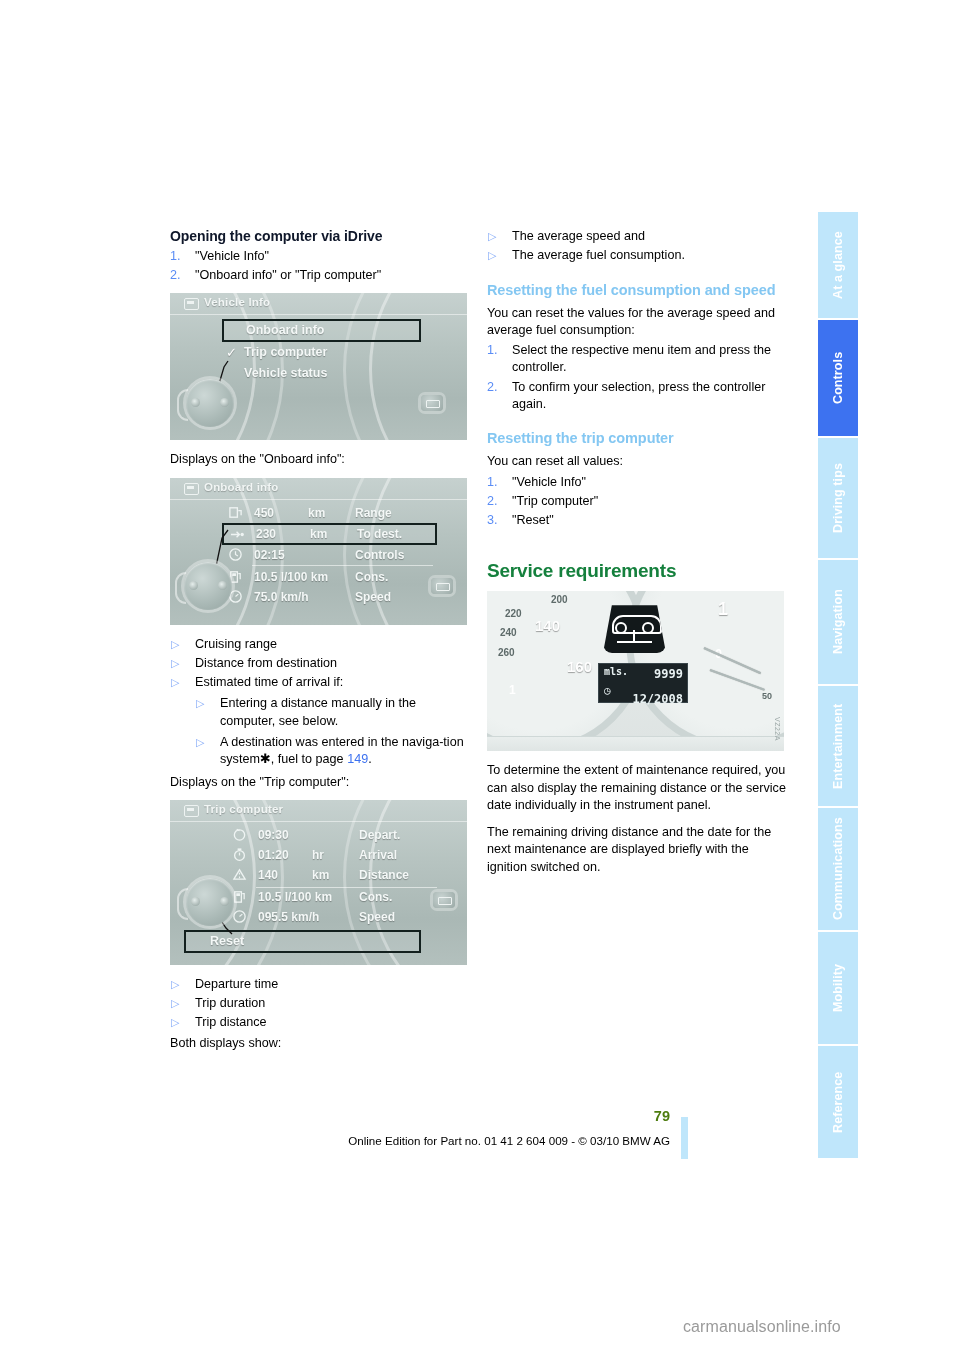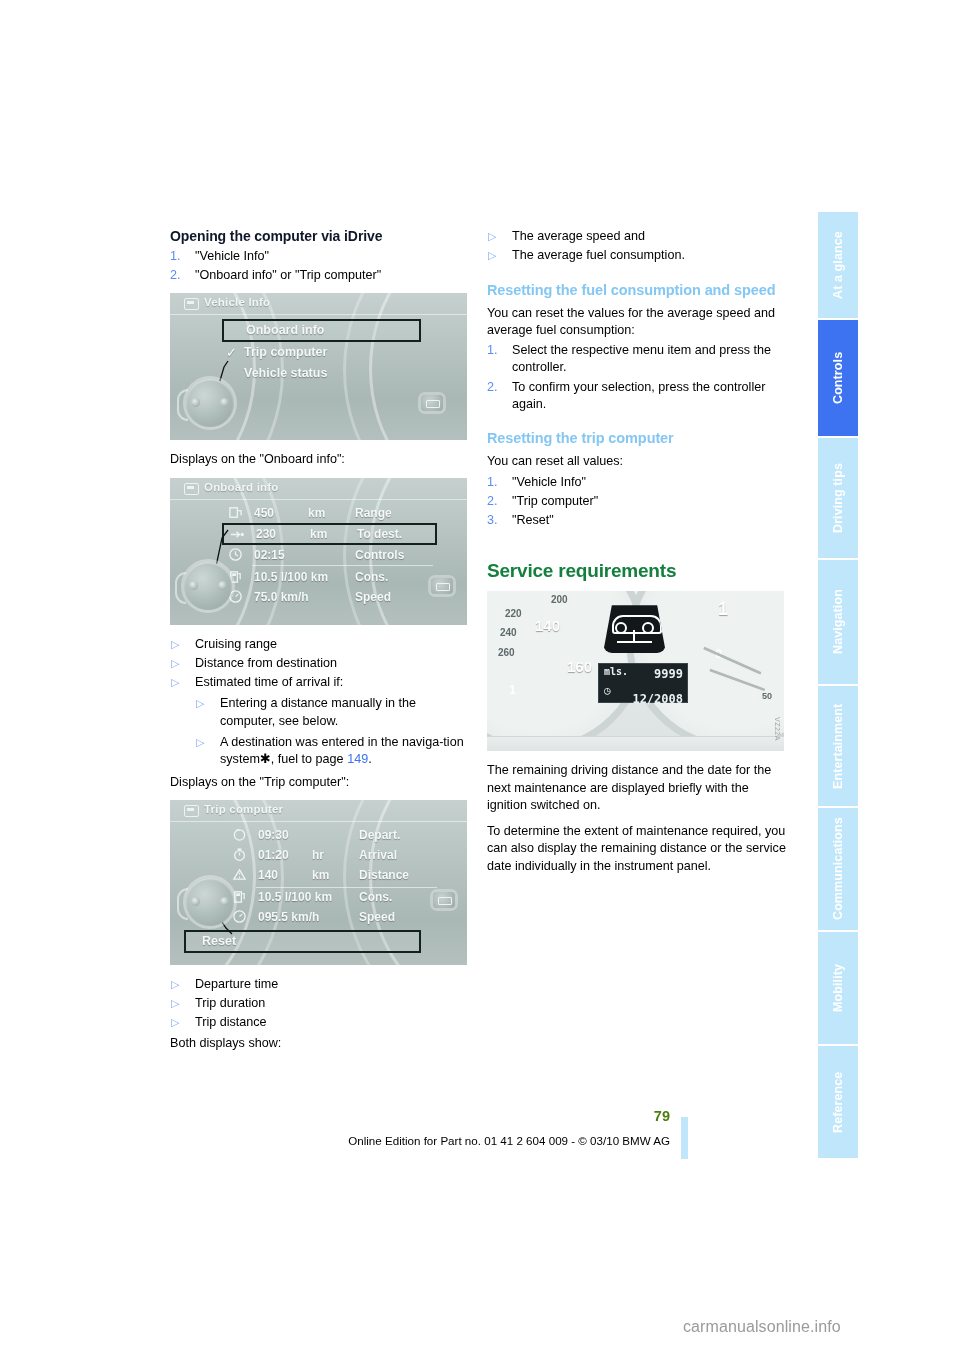--- a/index.html
+++ b/index.html
@@ -131,21 +131,21 @@
   .idrive .drow .lbl{position:absolute;left:133px;}
   .idrive .drow.wide .val{left:32px;}
   .idrive .hr{
     position:absolute;left:30px;right:4px;height:1px;
     background:rgba(255,255,255,.55);
   }
   .idrive .resetbox{
     position:absolute;left:14px;right:46px;bottom:12px;height:19px;
     border:2px solid #13201e;background:rgba(205,214,212,.22);
     font-size:12.5px;font-weight:bold;color:#f4f8f7;line-height:19px;
-    padding-left:16px;text-shadow:0 1px 1px rgba(0,0,0,.3);
+    padding-left:24px;text-shadow:0 1px 1px rgba(0,0,0,.3);
   }
 
   
   .knob{
     position:absolute;width:48px;height:48px;border-radius:50%;
     background:radial-gradient(circle at 38% 34%,#cdd8d6 0%,#a9b8b5 60%,#93a3a0 100%);
     box-shadow:0 0 0 3px rgba(255,255,255,.35), inset 0 1px 2px rgba(255,255,255,.6);
   }
   .knob .nub{
     position:absolute;top:19px;width:9px;height:9px;border-radius:50%;
@@ -602,22 +602,22 @@
           <span class="r r1">9999</span>
           <span class="tag t2">◷</span>
           <span class="r r2">12/2008</span>
         </div>
 
         <div class="bottombar"></div>
         <span class="vcode">VZ22A</span>
       </div>
     </div>
 
+    <p class="body gap">To determine the extent of maintenance required, you can also display the remaining distance or the service date individually in the instrument panel.</p>
     <p class="body" style="margin-top:10px;">The remaining driving distance and the date for the next maintenance are displayed briefly with the ignition switched on.</p>
-    <p class="body gap">To determine the extent of maintenance required, you can also display the remaining distance or the service date individually in the instrument panel.</p>
   </div>
 
   <div id="tabs">
     <div class="tab" style="height:106px;">
       <span class="tlabel">At a glance</span>
     </div>
     <div class="tab active" style="height:116px;">
       <span class="tlabel">Controls</span>
     </div>
     <div class="tab" style="height:120px;">

